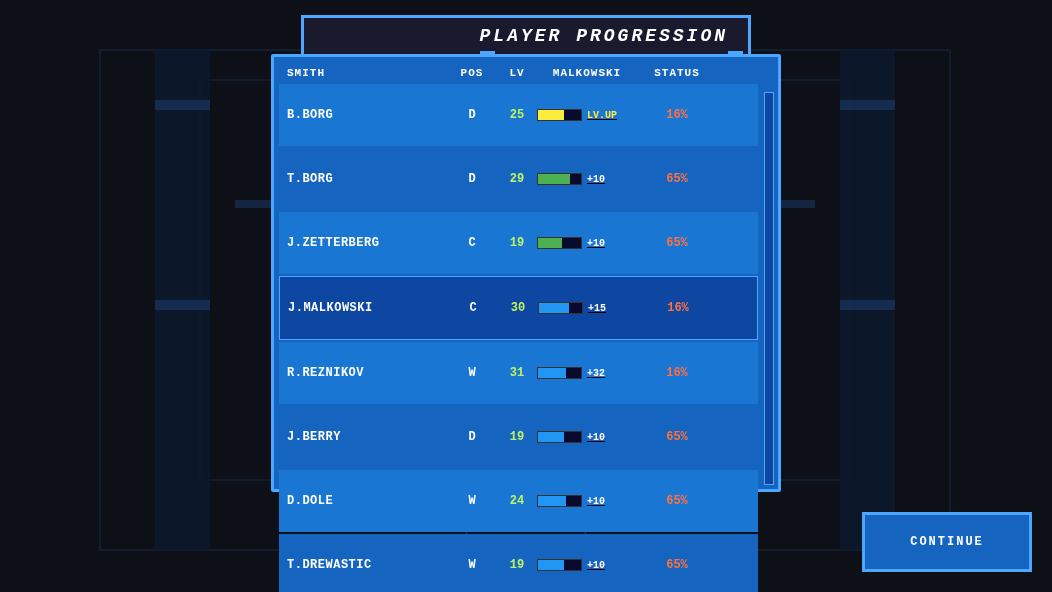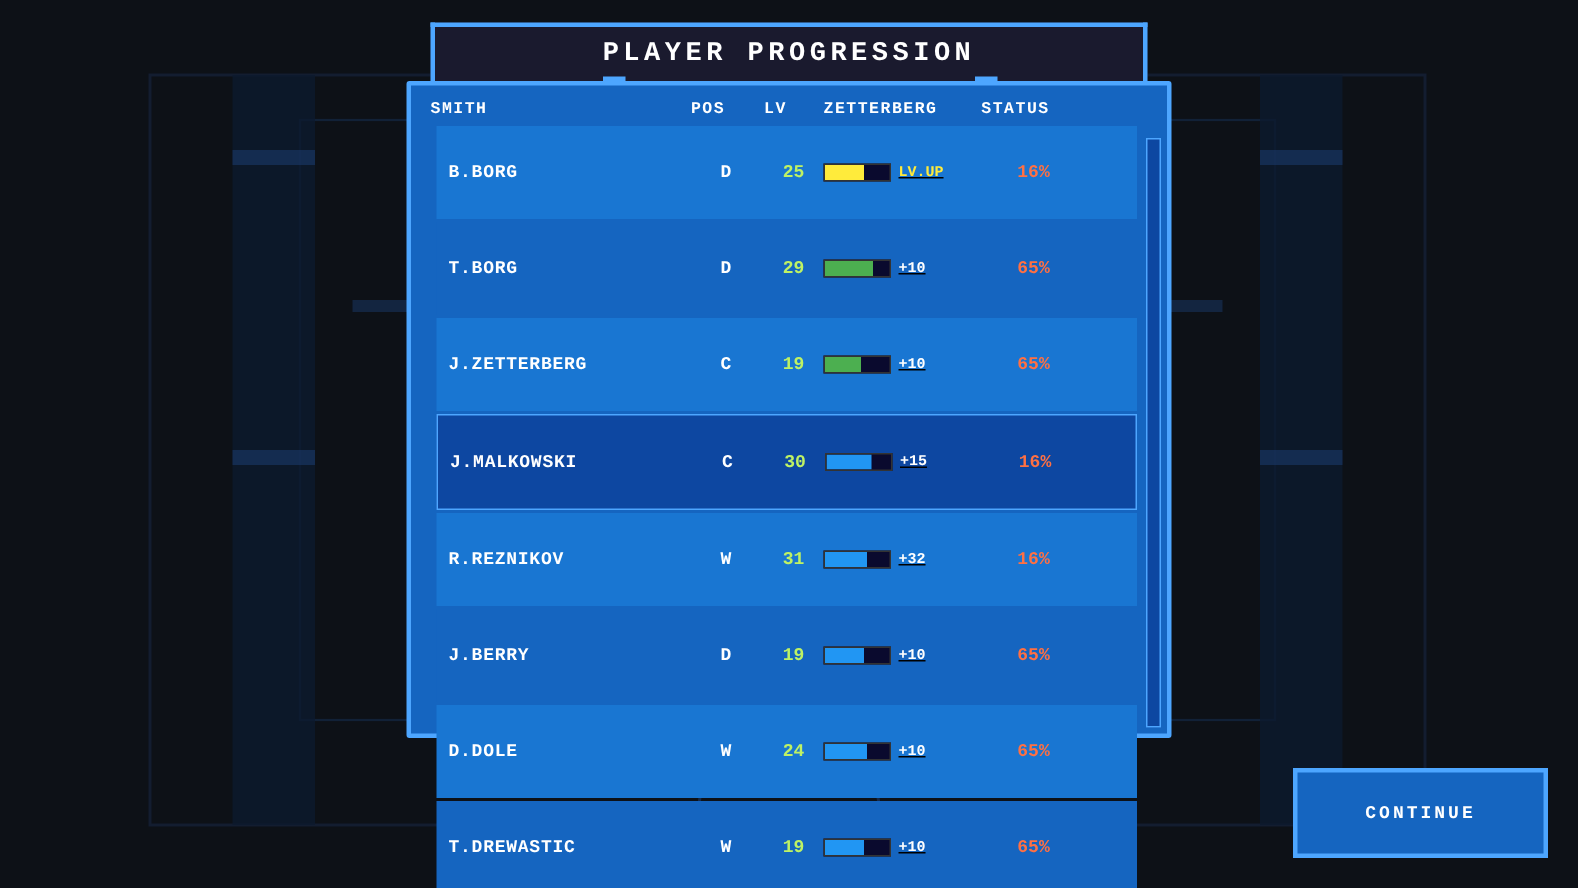--- a/index.html
+++ b/index.html
@@ -28,23 +28,24 @@
       transform: translateX(-50%);
       width: 510px;
     }
 
     
     .title-box {
       background: #1a1a2e;
       border: 3px solid #4da6ff;
       border-bottom: none;
       padding: 8px 20px;
-      text-align: center;
-      margin: 0 16px;
+      text-align: right;
+      margin: 0 30px;
       position: relative;
+      font-style: italic;
     }
 
     .title-box::before, .title-box::after {
       content: '';
       position: absolute;
       bottom: 0;
       width: 15px;
       height: 3px;
       background: #4da6ff;
     }
@@ -100,21 +101,20 @@
 
     
     .player-row {
       display: grid;
       grid-template-columns: 160px 50px 40px 100px 80px;
       padding: 24px 8px;
       margin-bottom: 2px;
       margin-right: 15px;
       align-items: center;
       min-height: 40px;
-      margin-left: 12px;
     }
 
     .player-row:nth-child(odd) {
       background: #1976d2;
     }
 
     .player-row:nth-child(even) {
       background: #1565c0;
     }
 
@@ -256,21 +256,21 @@
   <div class="title-box">
     <span class="title-text">PLAYER PROGRESSION</span>
   </div>
 
   <div class="table-panel">
 
     <div class="table-header">
       <div class="header-cell">SMITH</div>
       <div class="header-cell">POS</div>
       <div class="header-cell">LV</div>
-      <div class="header-cell">ZETTERBERG</div>
+      <div class="header-cell">MALKOWSKI</div>
       <div class="header-cell">STATUS</div>
     </div>
 
     <div class="table-body" id="player-rows">
         <div class="player-row">
           <div class="cell cell-name">B.BORG</div>
           <div class="cell cell-pos">D</div>
           <div class="cell cell-lv">25</div>
           <div class="cell">
             <div class="xp-container">

